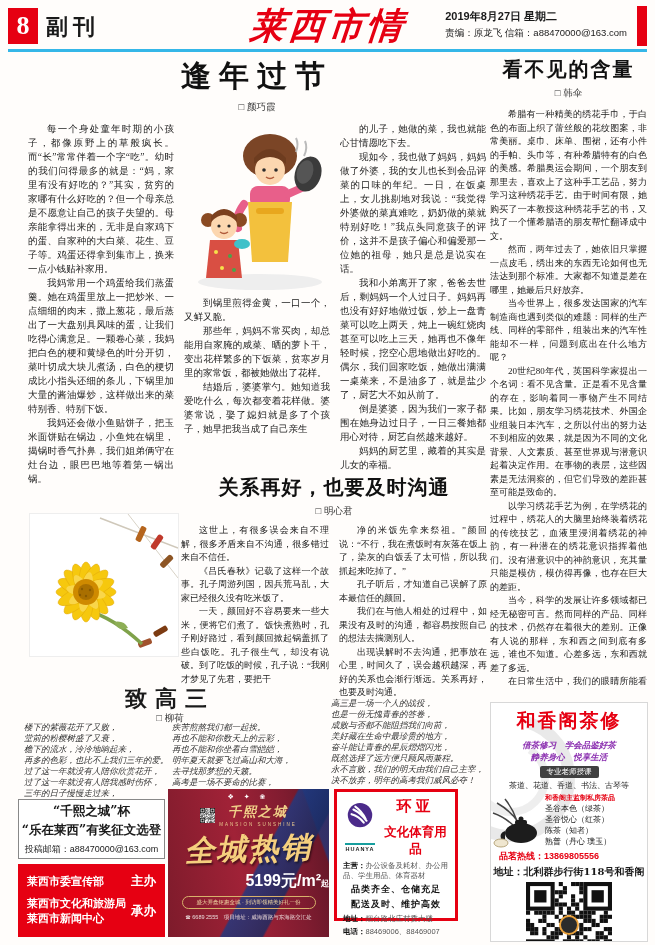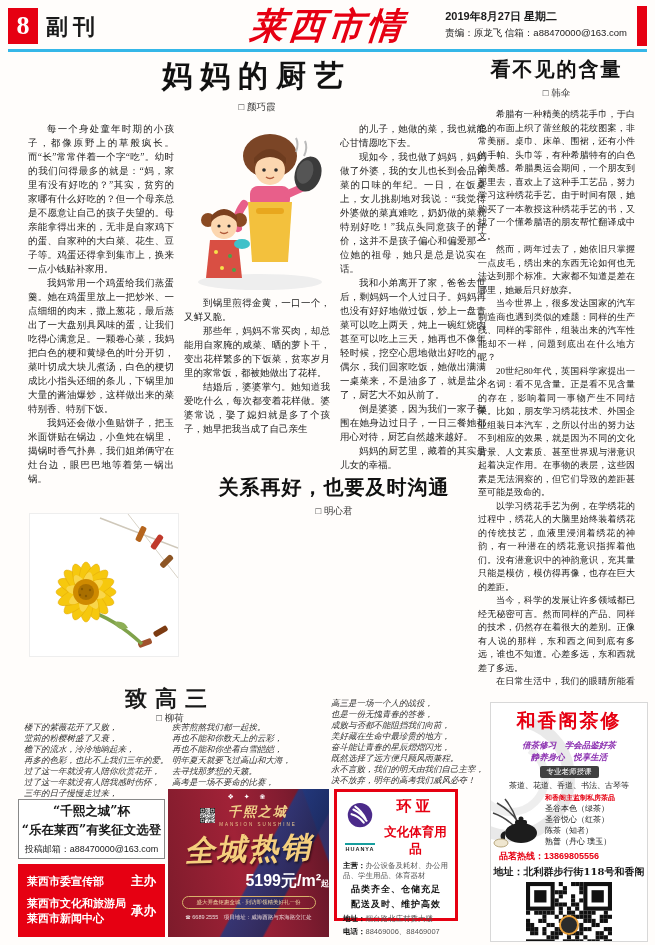--- a/index.html
+++ b/index.html
@@ -20,21 +20,21 @@
   
   .art-title{font-family:"Liberation Sans",sans-serif;font-weight:bold;text-align:center;color:#111;}
   .byline{font:9.5px "Liberation Sans",sans-serif;text-align:center;color:#333;margin-top:4px;}
   .cols{display:flex;gap:10px;}
   .cols p,.single p{margin:0;text-indent:2em;text-align:justify;}
   .bodytxt{font-size:9.5px;line-height:14px;color:#222;}
   .main-art{left:28px;top:56px;width:458px;}
   .main-art .art-title{font-size:30px;letter-spacing:8px;}
   .m-col{width:146px;height:392px;overflow:hidden;}
   .illus{width:146px;height:170px;margin-bottom:4px;}
-  .right-art{left:478px;top:56px;width:157px;}
+  .right-art{left:490px;top:56px;width:157px;}
   .right-art .art-title{font-size:20px;letter-spacing:2px;}
   .r-body{height:580px;overflow:hidden;font-size:9px;line-height:13.5px;margin-top:8px;}
   .mid-art{left:181px;top:474px;width:306px;}
   .mid-art .art-title{font-size:20px;letter-spacing:1px;}
   .mid-col{width:148px;height:176px;overflow:hidden;}
   
   .flower{left:30px;top:514px;width:148px;height:142px;background:#fff;box-shadow:0 0 0 1px #eee;}
   
   .poem-title{left:18px;top:684px;width:304px;font:bold 22px "Liberation Sans",sans-serif;
               text-align:center;letter-spacing:8px;}
@@ -121,21 +121,21 @@
   <div class="abs section">副刊</div>
   <div class="abs masthead">莱西市情</div>
   <div class="abs pubinfo">
     <div class="d1">2019年8月27日 星期二</div>
     <div class="d2">责编：原龙飞 信箱：a88470000@163.com</div>
   </div>
   <div class="abs redtab"></div>
   <div class="abs cyanrule"></div>
 
   <div class="abs main-art">
-    <div class="art-title">妈妈的厨艺</div>
+    <div class="art-title">逢年过节</div>
     <div class="byline">□ 颜巧霞</div>
     <div class="cols bodytxt" style="margin-top:8px;">
       <div class="m-col">
           <p>每一个身处童年时期的小孩子，都像原野上的草般疯长。而“长”常常伴着一个字“吃”。幼时的我们问得最多的就是：“妈，家里有没有好吃的？”其实，贫穷的家哪有什么好吃的？但一个母亲总是不愿意让自己的孩子失望的。母亲能拿得出来的，无非是自家鸡下的蛋、自家种的大白菜、花生、豆子等。鸡蛋还得拿到集市上，换来一点小钱贴补家用。</p>
           <p>我妈常用一个鸡蛋给我们蒸蛋羹。她在鸡蛋里放上一把炒米、一点细细的肉末，撒上葱花，最后蒸出了一大盘别具风味的蛋，让我们吃得心满意足。一颗卷心菜，我妈把白色的梗和黄绿色的叶分开切，菜叶切成大块儿煮汤，白色的梗切成比小指头还细的条儿，下锅里加大量的酱油爆炒，这样做出来的菜特别香、特别下饭。</p>
           <p>我妈还会做小鱼贴饼子，把玉米面饼贴在锅边，小鱼炖在锅里，揭锅时香气扑鼻，我们姐弟俩守在灶台边，眼巴巴地等着第一锅出锅。</p>
         </div>
       <div class="m-col">
         <div class="illus">
           <svg viewBox="0 0 146 172" width="146" height="172">
@@ -199,20 +199,31 @@
         <p>以学习绣花手艺为例，在学绣花的过程中，绣花人的大脑里始终装着绣花的传统技艺，血液里浸润着绣花的神韵，有一种潜在的绣花意识指挥着他们。没有潜意识中的神韵意识，充其量只能是模仿，模仿得再像，也存在巨大的差距。</p>
         <p>当今，科学的发展让许多领域都已经无秘密可言。然而同样的产品、同样的技术，仍然存在着很大的差别。正像有人说的那样，东和西之间到底有多远，谁也不知道。心差多远，东和西就差了多远。</p>
         <p>在日常生活中，我们的眼睛所能看见的东西毕竟是有限的。许多看不见的含量，才是决定事物的最终因素。</p>
       </div>
   </div>
 
   <div class="abs mid-art">
     <div class="art-title">关系再好，也要及时沟通</div>
     <div class="byline">□ 明心君</div>
     <div class="cols bodytxt" style="margin-top:6px;font-size:9px;line-height:13.5px;">
+      <div class="mid-col">
+          <p>这世上，有很多误会来自不理解，很多矛盾来自不沟通，很多错过来自不信任。</p>
+          <p>《吕氏春秋》记载了这样一个故事。孔子周游列国，因兵荒马乱，大家已经很久没有吃米饭了。</p>
+          <p>一天，颜回好不容易要来一些大米，便将它们煮了。饭快煮熟时，孔子刚好路过，看到颜回掀起锅盖抓了些白饭吃。孔子很生气，却没有说破。到了吃饭的时候，孔子说：“我刚才梦见了先君，要把干</p>
+        </div>
+      <div class="mid-col">
+          <p>净的米饭先拿来祭祖。”颜回说：“不行，我在煮饭时有灰落在饭上了，染灰的白饭丢了太可惜，所以我抓起来吃掉了。”</p>
+          <p>孔子听后，才知道自己误解了原本最信任的颜回。</p>
+          <p>我们在与他人相处的过程中，如果没有及时的沟通，都容易按照自己的想法去揣测别人。</p>
+          <p>出现误解时不去沟通，把事放在心里，时间久了，误会越积越深，再好的关系也会渐行渐远。关系再好，也要及时沟通。</p>
+        </div>
     </div>
   </div>
 
   <div class="abs flower">
     <svg viewBox="0 0 148 142" width="148" height="142">
       <rect width="148" height="142" fill="#ffffff"></rect>
       <line x1="70" y1="4" x2="148" y2="34" stroke="#cfc8ba" stroke-width="1.5"></line>
       <line x1="98" y1="0" x2="148" y2="64" stroke="#d8d2c6" stroke-width="1"></line>
       <g>
         <rect x="108" y="12" width="6" height="16" rx="2" fill="#b5651d" transform="rotate(25 111 20)"></rect>

